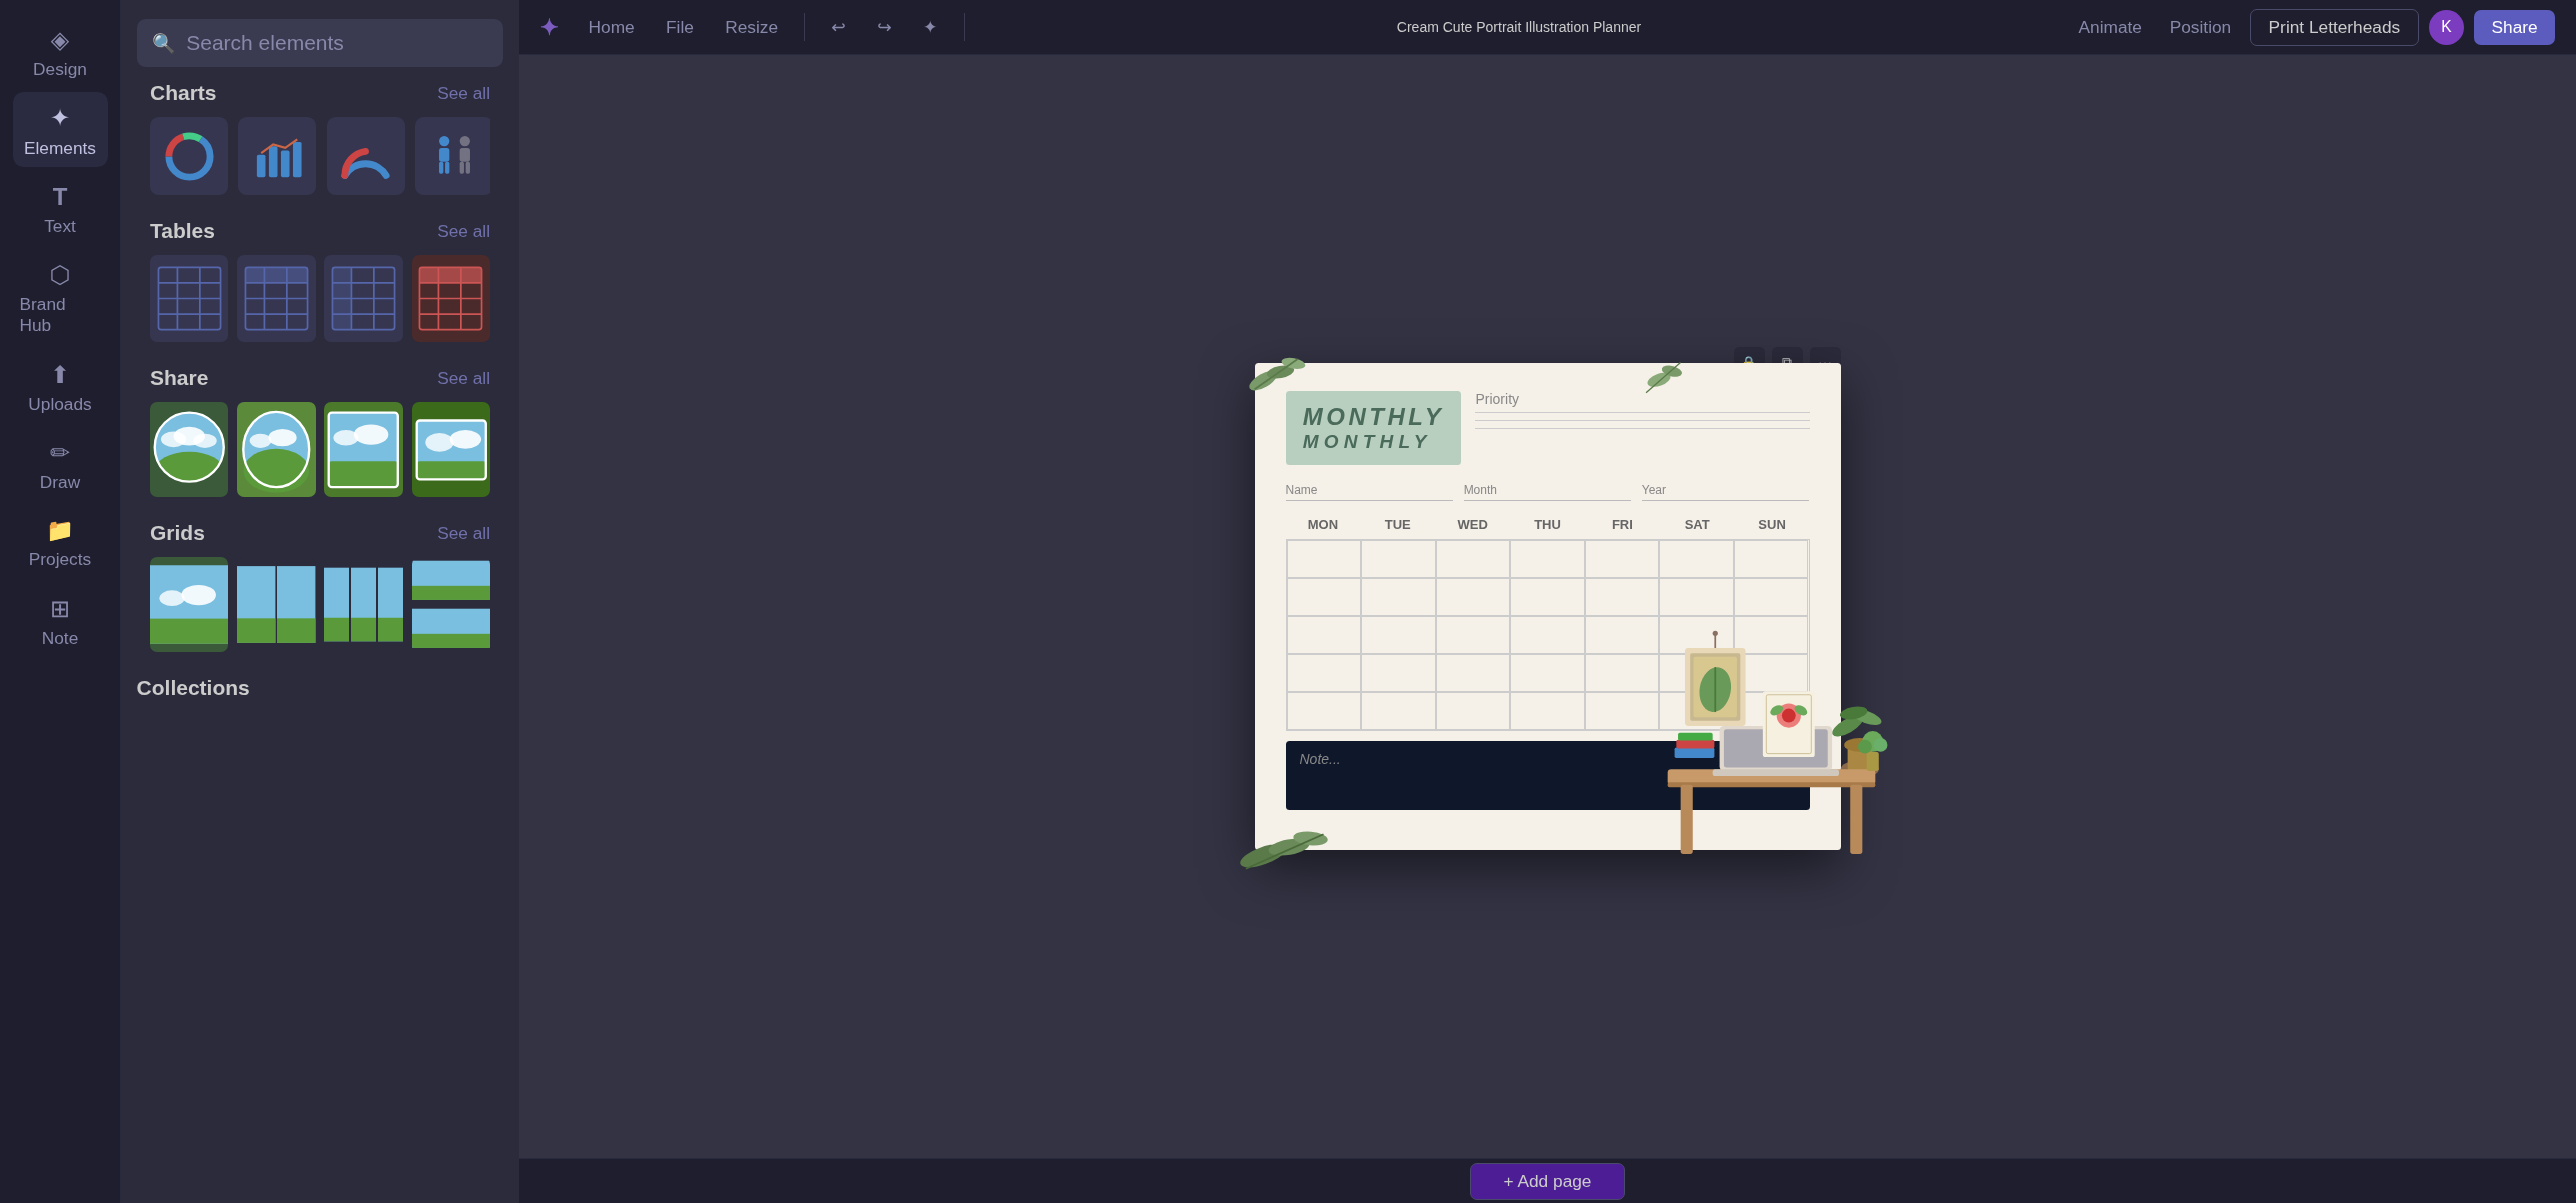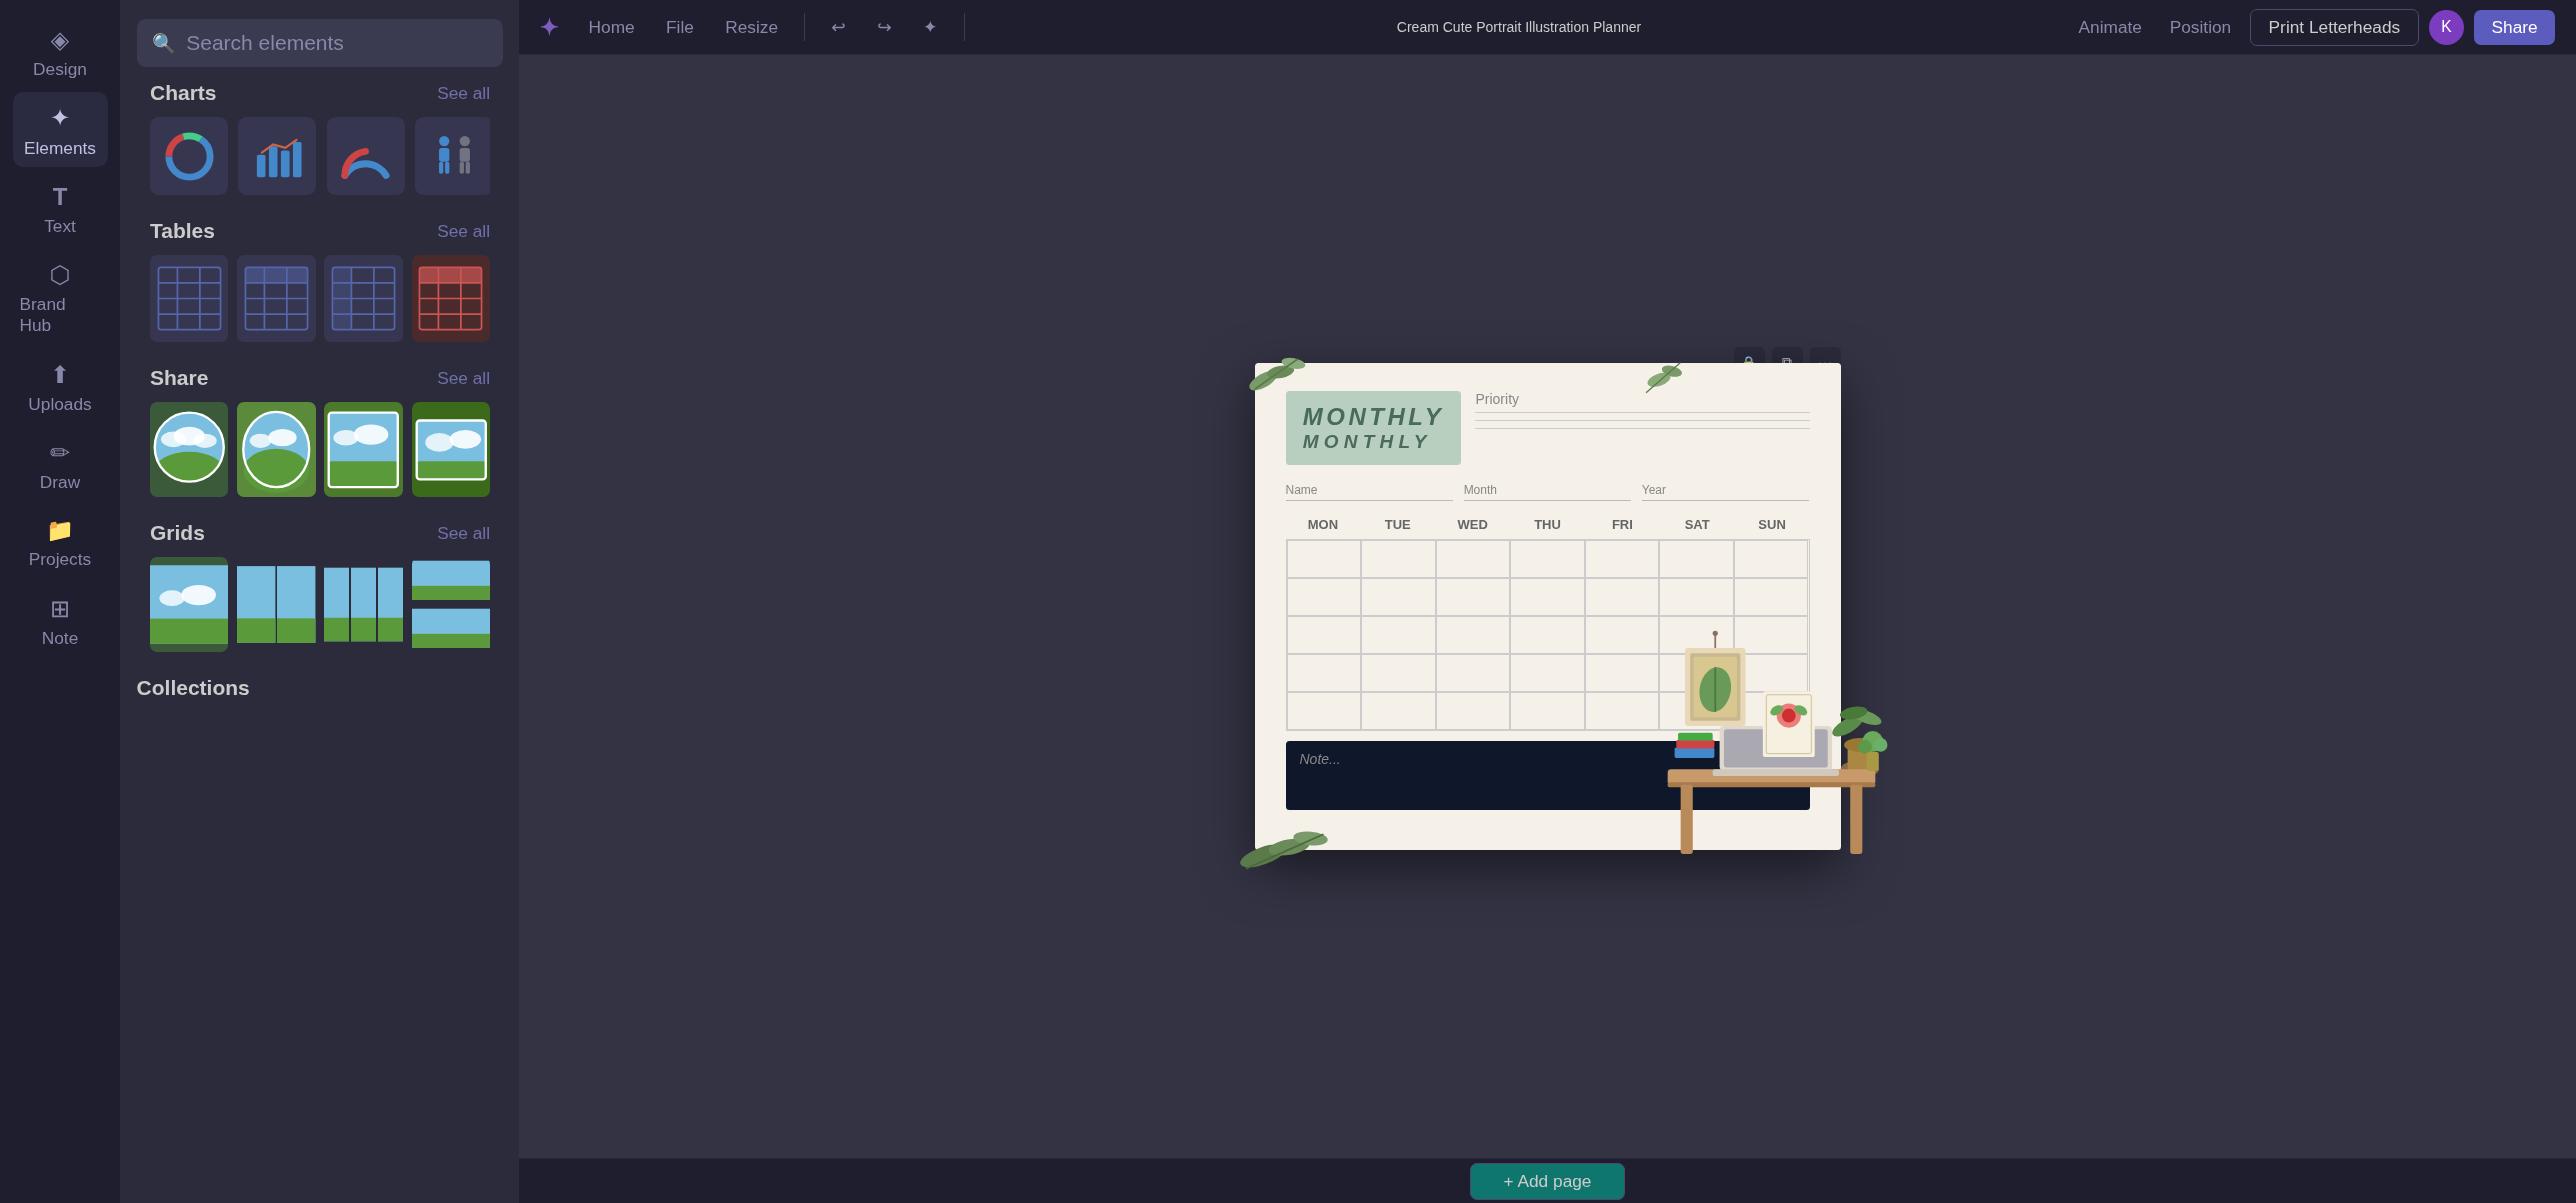--- a/index.html
+++ b/index.html
@@ -380,21 +380,21 @@
     .bottom-bar {
       height: 45px;
       background: #1e1e2e;
       border-top: 0.9px solid #2a2a3e;
       display: flex;
       align-items: center;
       justify-content: center;
       gap: 21px;
     }
     .add-page-btn {
-      background: #0f766e;
+      background: #4c1d95;
       border: 0.9px solid #4a4a6a;
       color: #ccc;
       border-radius: 7px;
       padding: 7px 33px;
       font-size: 17.3px;
       cursor: pointer;
       display: flex;
       align-items: flex-start;
       gap: 7px;
     }

